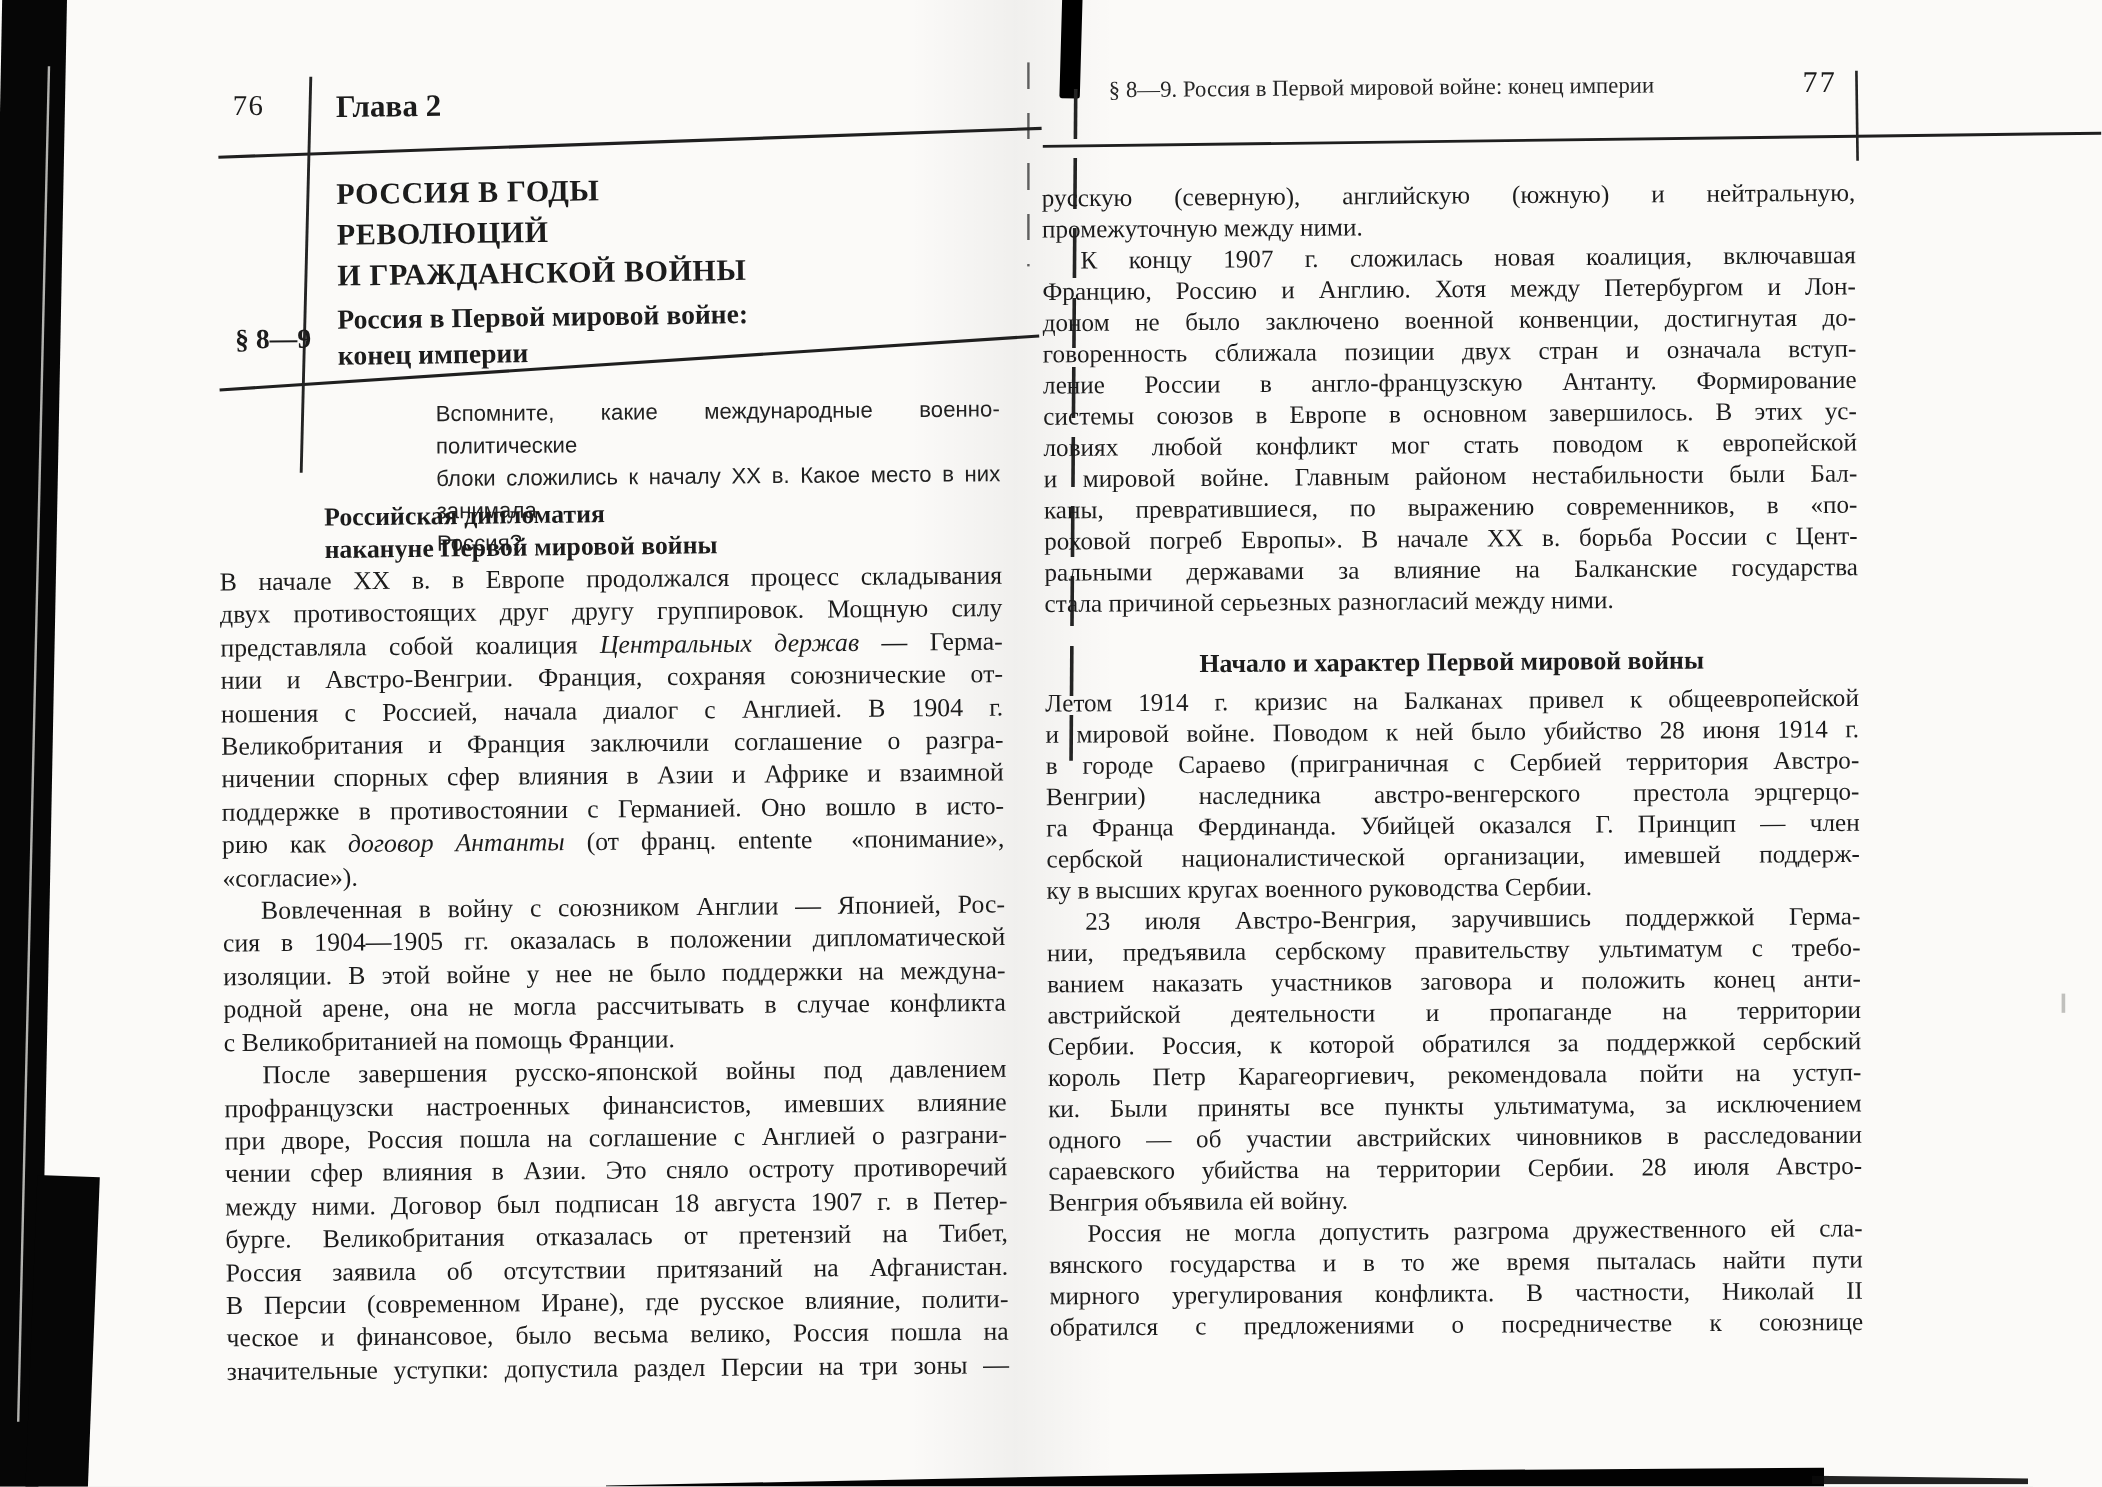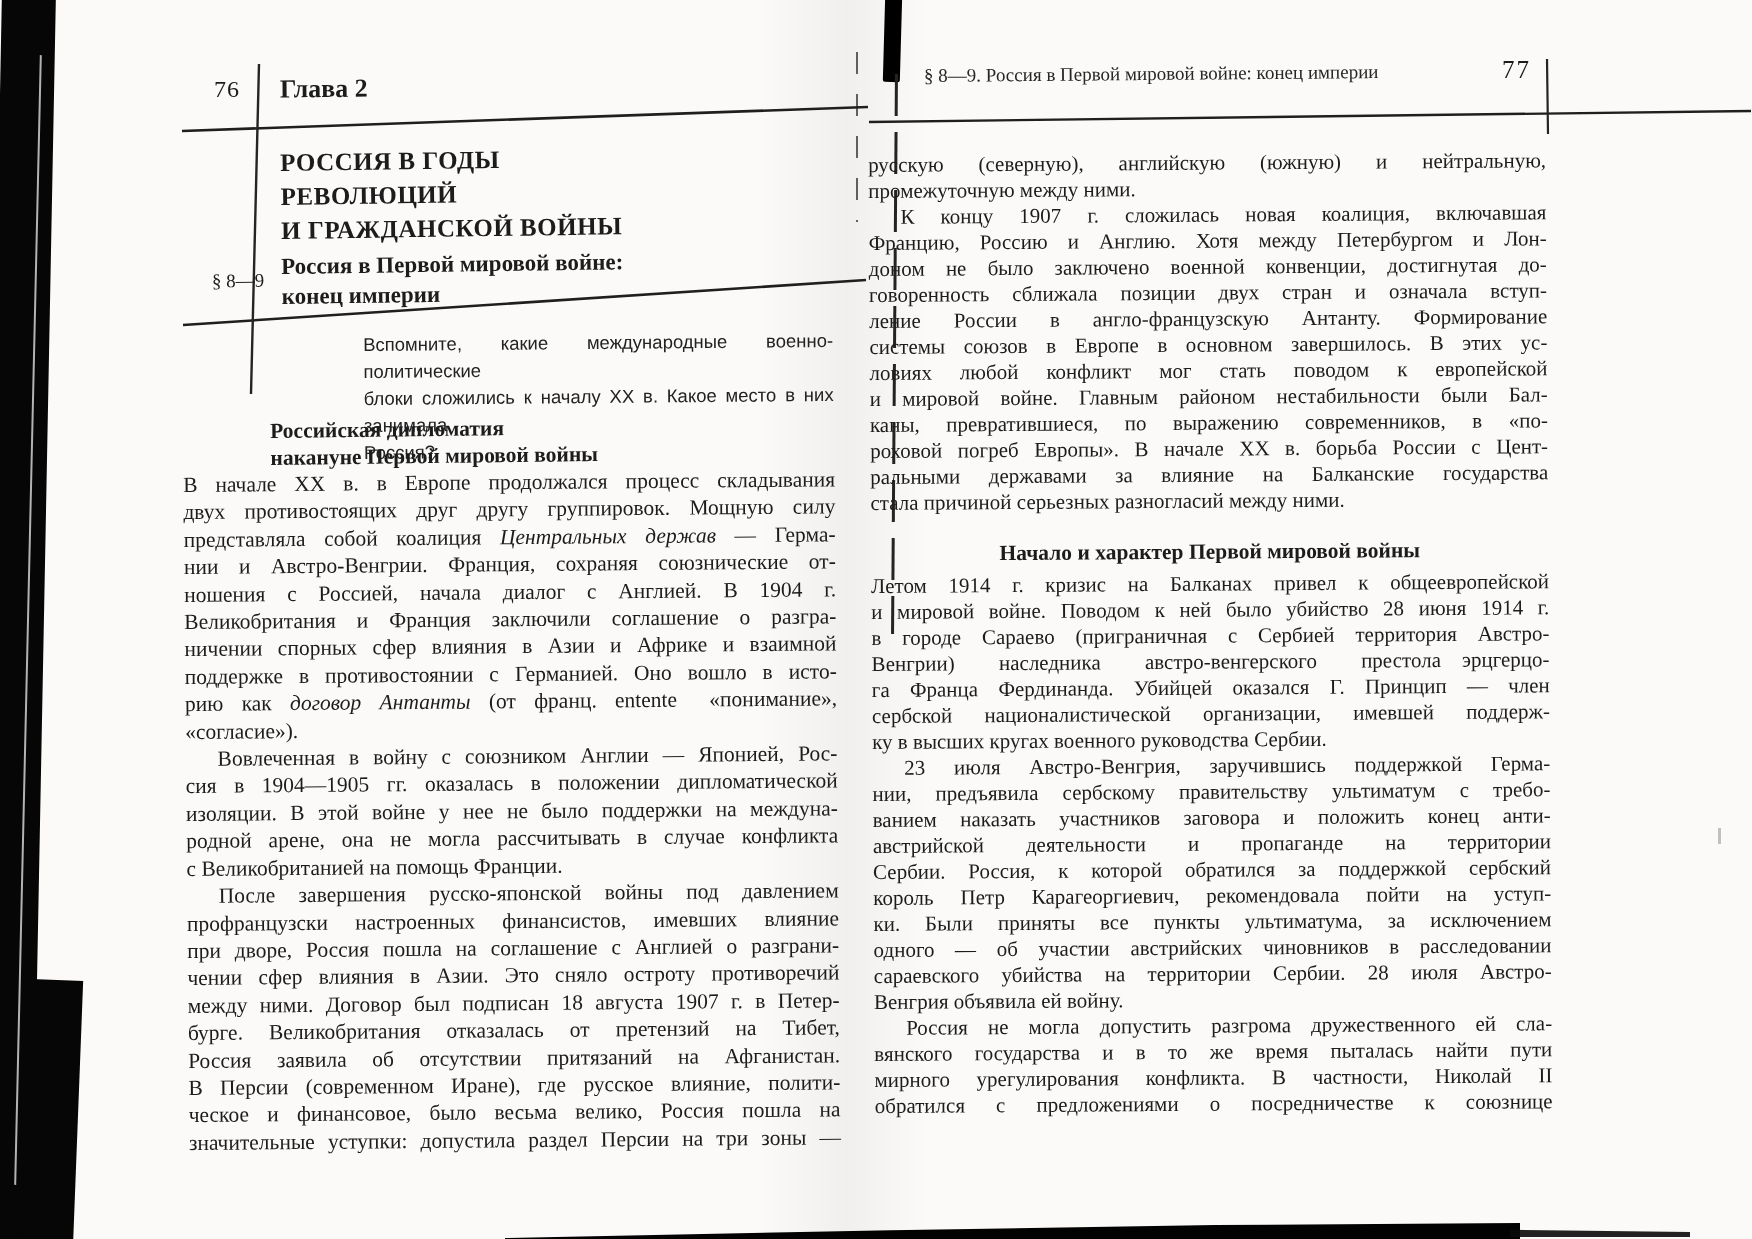--- a/index.html
+++ b/index.html
@@ -16,24 +16,24 @@
   .gutter-blob{position:absolute;left:884px;top:-4px;width:17px;height:86px;background:#000;transform:rotate(1.6deg);border-radius:2px;}
   .gutter-line{position:absolute;left:893px;top:74px;width:3px;height:560px;background:repeating-linear-gradient(#232323 0 42px,transparent 42px 58px);transform:rotate(.4deg);}
   .gutter-dashes{position:absolute;left:856px;top:52px;width:2px;height:170px;background:repeating-linear-gradient(#3a3a3a 0 22px,transparent 22px 42px);opacity:.8;}
   .bottom-wedge{position:absolute;left:505px;top:1222px;width:1015px;height:17px;background:#020202;clip-path:polygon(0 94%,38% 48%,70% 18%,100% 6%,100% 100%,0 100%);}
   .bottom-tail{position:absolute;left:1510px;top:1228px;width:180px;height:9px;background:#0a0a0a;opacity:.9;clip-path:polygon(0 20%,100% 45%,100% 100%,0 100%);}
   .gutter-shade{position:absolute;left:758px;top:0;width:170px;height:1239px;background:linear-gradient(90deg,rgba(0,0,0,0) 0%,rgba(0,0,0,.045) 52%,rgba(0,0,0,0) 100%);pointer-events:none;}
   .dust{position:absolute;left:1718px;top:828px;width:3px;height:16px;background:#9a9a96;opacity:.6;}
   .rules{position:absolute;left:0;top:0;pointer-events:none;}
   
   .pg{position:absolute;inset:0;}
-  .l-pagenum{position:absolute;left:194px;top:76px;font-size:24px;letter-spacing:1px;margin-left:20px;}
+  .l-pagenum{position:absolute;left:194px;top:76px;font-size:24px;letter-spacing:1px;}
   .l-runhead{position:absolute;left:280px;top:74px;font-size:26px;font-weight:bold;transform:rotate(-.6deg);text-align:right;}
   .l-chapter{position:absolute;left:280px;top:146px;font-size:25px;font-weight:bold;line-height:34px;letter-spacing:.5px;transform:rotate(-.8deg);transform-origin:left top;}
-  .l-mark{position:absolute;left:212px;top:270px;font-size:19px;font-weight:normal;transform:rotate(-.8deg);}
+  .l-mark{position:absolute;left:196px;top:270px;font-size:23px;font-weight:bold;transform:rotate(-.8deg);}
   .l-section{position:absolute;left:281px;top:252px;font-size:23px;font-weight:bold;line-height:30px;transform:rotate(-.8deg);transform-origin:left top;}
   .l-question{position:absolute;left:363px;top:331px;width:470px;font-family:"Liberation Sans","DejaVu Sans",sans-serif;font-size:18.5px;line-height:27px;color:#222;transform:rotate(-.5deg);transform-origin:left top;}
   .l-subhead{position:absolute;left:270px;top:418px;font-size:21.5px;font-weight:bold;line-height:27px;transform:rotate(-.7deg);transform-origin:left top;}
   .l-body{position:absolute;left:183px;top:472px;width:652px;font-size:21.5px;line-height:27.4px;transform:rotate(-.5deg);transform-origin:left top;}
   
   .r-runhead{position:absolute;left:924px;top:63px;font-size:19px;color:#262626;transform:rotate(-.5deg);}
   .r-pagenum{position:absolute;left:1502px;top:56px;font-size:25px;letter-spacing:2px;text-align:center;}
   .r-body{position:absolute;left:868px;top:152px;width:678px;font-size:21px;line-height:26px;transform:rotate(-.4deg);transform-origin:left top;}
   
   .bl{text-align:justify;text-align-last:justify;white-space:normal;}

